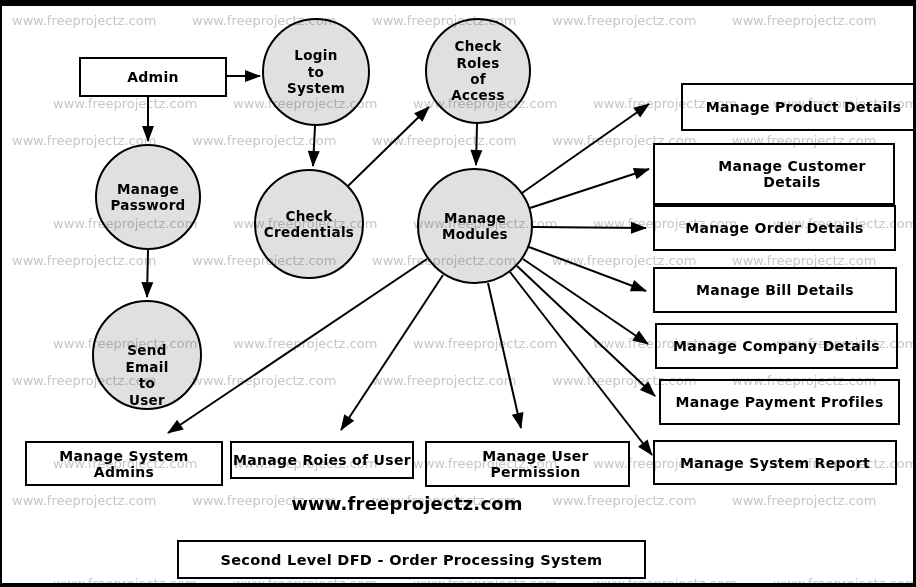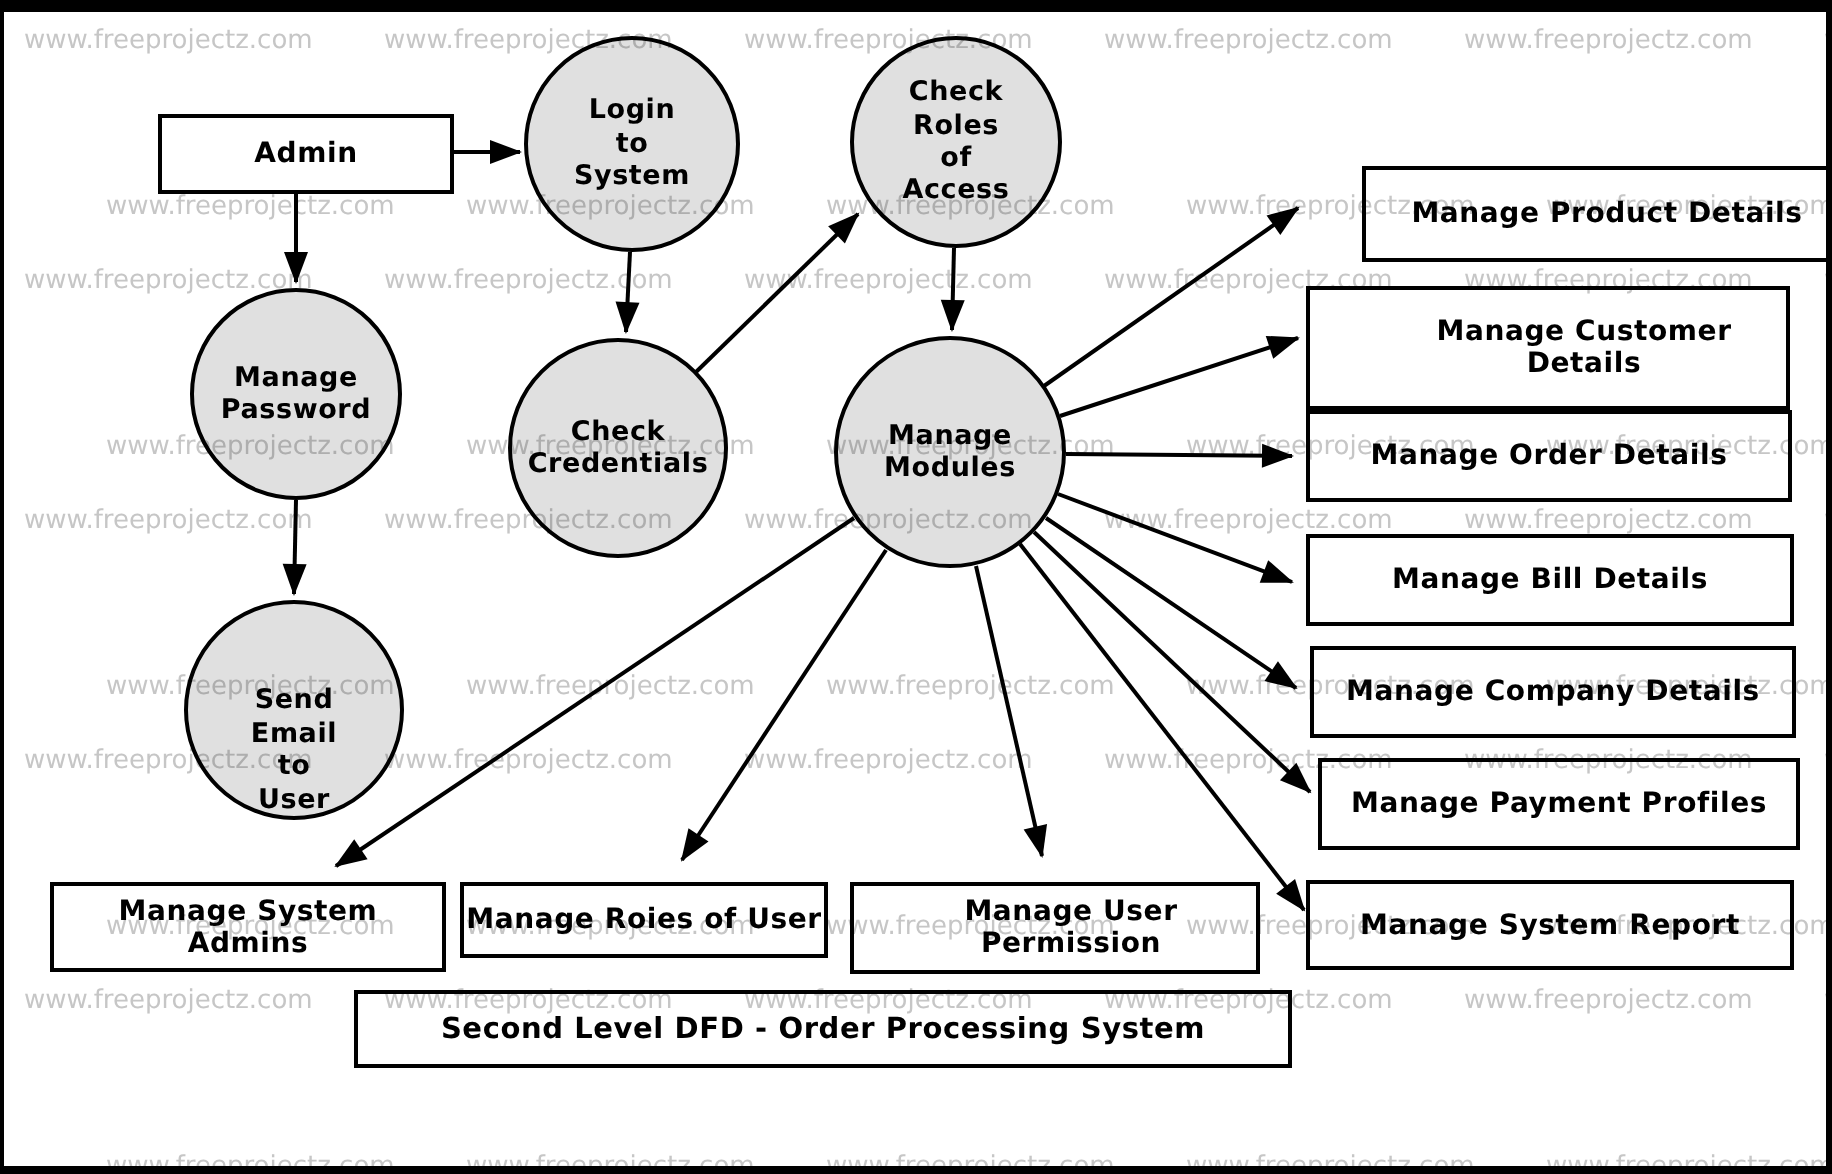--- a/index.html
+++ b/index.html
@@ -27,21 +27,21 @@
   }
   #watermarks{position:absolute;left:0;top:0;width:916px;height:587px;z-index:5;
     mix-blend-mode:multiply;pointer-events:none;}
   .wm{position:absolute;font-size:13px;color:#c6c6c6;white-space:nowrap;
     font-family:"DejaVu Sans",sans-serif;}
   #site-label{
     position:absolute;left:177px;top:493px;width:460px;text-align:center;
     font-weight:bold;font-size:18px;letter-spacing:.2px;color:#000;z-index:2;
   }
   #title-box{
-    position:absolute;left:177px;top:495px;width:469px;height:39px;
+    position:absolute;left:177px;top:540px;width:469px;height:39px;
     background:#fff;border:2px solid #000;box-sizing:border-box;
     display:flex;align-items:center;justify-content:center;
     font-weight:bold;font-size:14.5px;letter-spacing:.3px;color:#000;z-index:2;
   }
 </style>
 </head>
 <body>
 
 <div id="stage">
   <svg id="edges" width="916" height="587">

